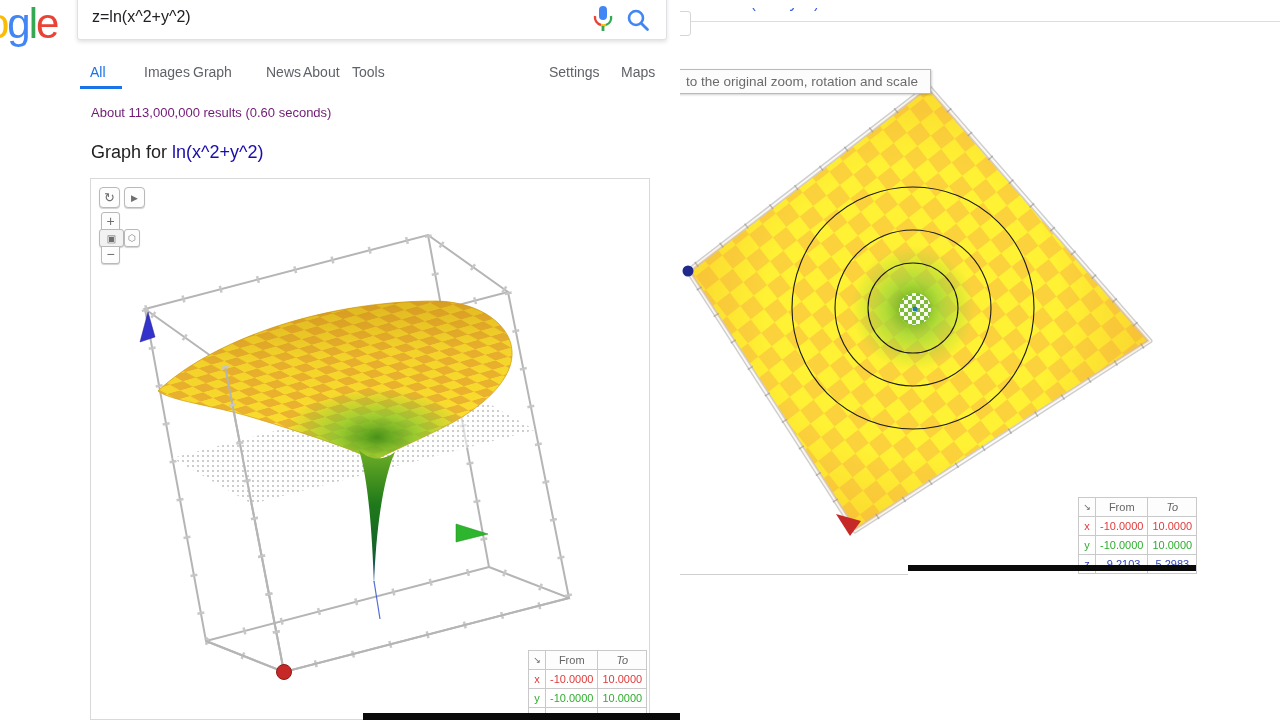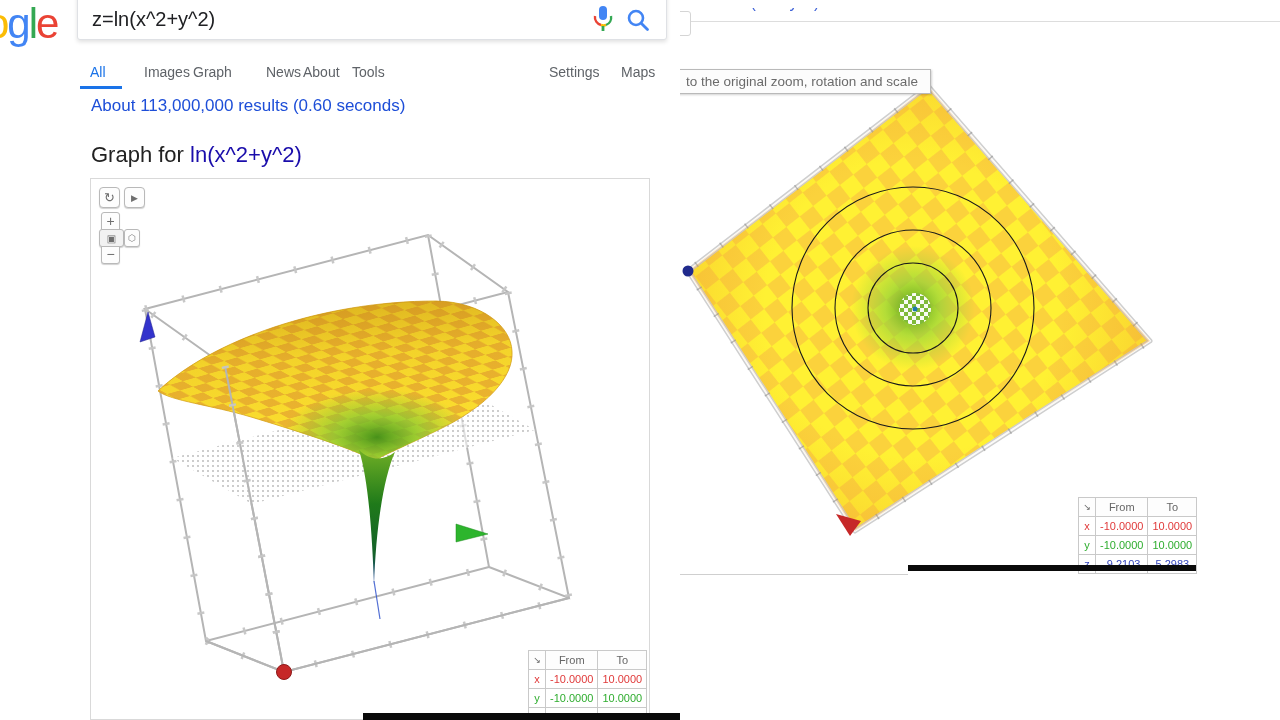--- a/index.html
+++ b/index.html
@@ -14,30 +14,30 @@
   
   #logo{left:-14px;top:2px;font-size:42px;font-weight:500;letter-spacing:-2px;line-height:44px;}
   #logo span{display:inline-block;}
   .lg-o{color:#fbbc05;} .lg-g{color:#4285f4;} .lg-l{color:#34a853;} .lg-e{color:#ea4335;}
 
   #searchbox{
     left:77px;top:-14px;width:588px;height:52px;background:#fff;
     border:1px solid #dfe1e5;border-radius:3px;
     box-shadow:0 2px 4px rgba(0,0,0,0.12);
   }
-  #query{left:92px;top:8px;font-size:20px;color:#202124;}
+  #query{left:92px;top:8px;font-size:16px;color:#202124;}
   #mic-btn{left:590px;top:4px;width:26px;height:30px;}
   #search-btn{left:624px;top:6px;width:28px;height:28px;}
 
   .tab{top:64px;font-size:14px;color:#5f6368;}
   .tab-active{color:#1a73e8;}
   #tab-underline{left:80px;top:86px;width:42px;height:3px;background:#1a73e8;}
 
-  #stats{left:91px;top:96px;font-size:17px;color:#1d4ed8;}
-  #heading{left:91px;top:142px;font-size:22px;color:#212121;}
+  #stats{left:91px;top:105px;font-size:13px;color:#701a75;}
+  #heading{left:91px;top:142px;font-size:18px;color:#212121;}
   #heading .formula{color:#1a0dab;}
 
   
   #panel{
     left:90px;top:178px;width:560px;height:542px;
     border:1px solid #d9d9d9;background:#ffffff;box-sizing:border-box;
   }
   .gbtn{
     position:absolute;background:#fdfdfd;border:1px solid #b9b9b9;border-radius:4px;
     box-shadow:0 1px 1px rgba(0,0,0,0.18);
@@ -51,21 +51,21 @@
   #btn-zoom-out{left:10px;top:67px;width:19px;height:18px;font-size:14px;line-height:15px;border-radius:0 0 3px 3px;}
 
   
   table.range{border-collapse:collapse;background:#fff;font-size:11px;}
   table.range td,table.range th{
     border:1px solid #c9c9c9;padding:0 4px;height:19px;box-sizing:border-box;
     font-weight:normal;text-align:center;white-space:nowrap;
   }
   table.range th{color:#666;background:#fdfdfd;}
   .col-icon{width:17px;color:#999;font-size:9px;}
-  .col-from{width:52px;} .col-to{width:46px;}
+  .col-from{width:52px;} .col-to{width:46px;font-style:italic;}
   .ax-x{color:#e03a3a;} .ax-y{color:#2fad2f;} .ax-z{color:#3344bb;}
   #table-left{left:528px;top:650px;}
   #table-right{left:1078px;top:497px;}
 
   
   #right-pane{left:680px;top:8px;width:600px;height:720px;overflow:hidden;}
   #rp-clipped-heading{left:58px;top:0;width:300px;height:4px;overflow:hidden;}
   #rp-clipped-heading > div{transform:translateY(-14px);font-size:16px;color:#4063d8;}
   #rp-topline{left:0;top:13px;width:600px;height:1px;background:#dddddd;}
   #rp-box-fragment{left:-40px;top:3px;width:49px;height:23px;background:#fff;border:1px solid #d5d5d5;border-radius:3px;}

